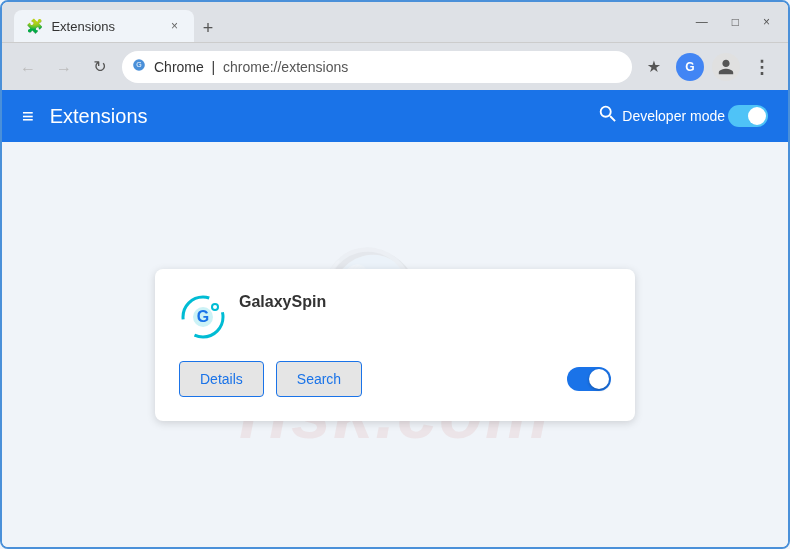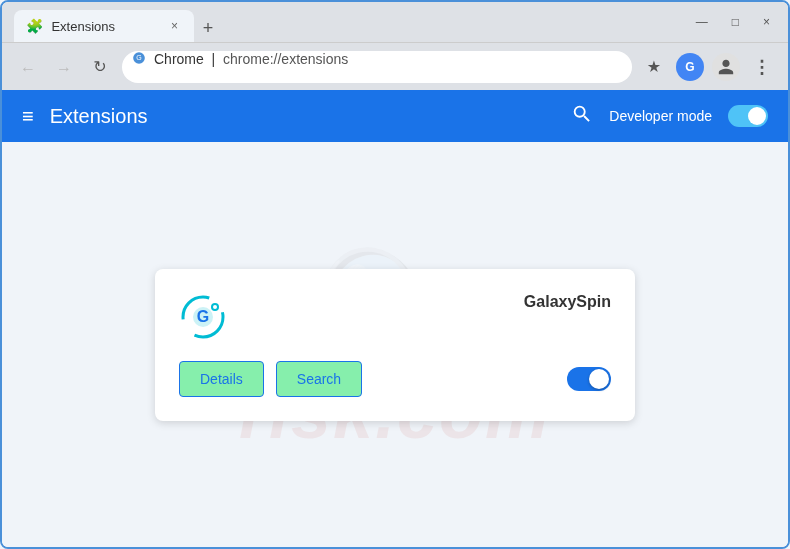--- a/index.html
+++ b/index.html
@@ -118,21 +118,21 @@
       cursor: pointer;
       border-radius: 50%;
     }
 
     .nav-btn.disabled { color: #bbb; cursor: default; }
 
     .address-wrapper {
       flex: 1;
       position: relative;
       display: flex;
-      align-items: flex-start;
+      align-items: center;
     }
 
     .address-secure-icon {
       position: absolute;
       left: 10px;
       color: #555;
       font-size: 14px;
       z-index: 1;
     }
 
@@ -195,21 +195,21 @@
     .extensions-title {
       color: #fff;
       font-size: 20px;
       font-weight: 400;
       flex: 1;
     }
 
     .header-right {
       display: flex;
       align-items: center;
-      gap: 16px;
+      gap: 3px;
     }
 
     .search-icon-header {
       color: #fff;
       font-size: 20px;
       cursor: pointer;
     }
 
     .dev-mode-label {
       color: #fff;
@@ -293,40 +293,39 @@
 
     .ext-info {
       flex: 1;
     }
 
     .ext-name {
       font-size: 16px;
       font-weight: 600;
       color: #333;
       margin-bottom: 4px;
-      text-align: right;
     }
 
     .ext-desc {
       font-size: 14px;
       color: #555;
     }
 
     .card-bottom {
       display: flex;
       align-items: center;
       gap: 12px;
     }
 
     .btn-details, .btn-remove {
       height: 36px;
       padding: 0 20px;
       border: 1px solid #1a73e8;
       border-radius: 4px;
-      background: #86efac;
+      background: #e5e5e5;
       color: #1a73e8;
       font-size: 14px;
       cursor: pointer;
       font-weight: 500;
     }
 
     .spacer { flex: 1; }
 
     .ext-toggle {
       width: 44px;

